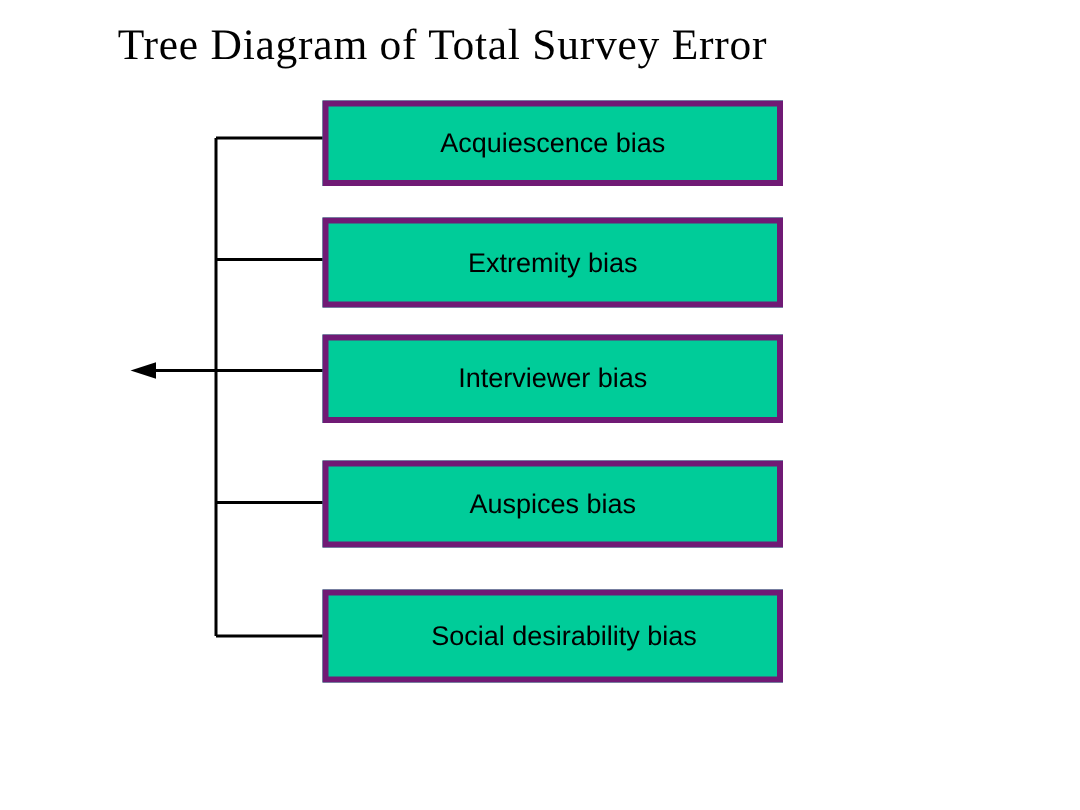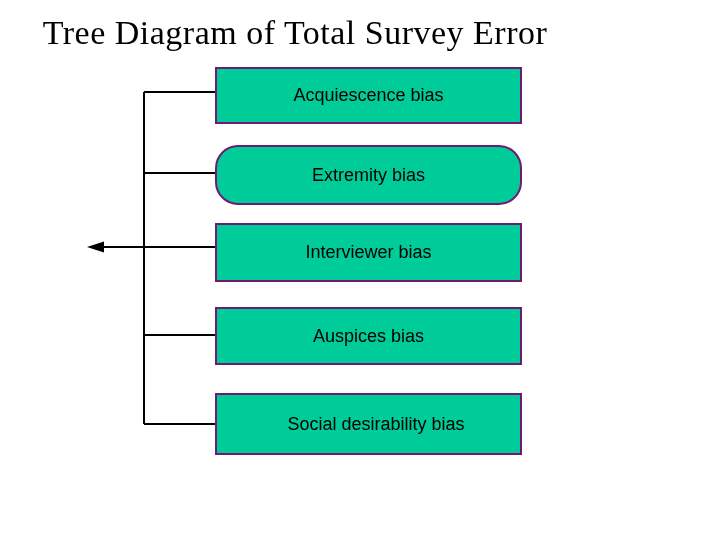--- a/index.html
+++ b/index.html
@@ -14,48 +14,48 @@
     width: 720px; height: 540px;
     background: #ffffff;
   }
   .title {
     position: absolute;
     top: 14px; left: 0;
     width: 590px;
     text-align: center;
     font-family: "Liberation Serif", serif;
     font-weight: 400;
-    font-size: 34px;
+    font-size: 29px;
     color: #000000;
     letter-spacing: 0.5px;
   }
   .connectors {
     position: absolute;
     top: 0; left: 0;
     width: 720px; height: 540px;
     pointer-events: none;
   }
   .connectors line { stroke: #000000; stroke-width: 2; }
   .connectors polygon { fill: #000000; stroke: none; }
   .node {
     position: absolute;
     left: 215px;
     width: 307px;
     background: #00CC99;
-    border: 2px solid #701a75;
+    border: 4px solid #701a75;
     display: flex;
     align-items: center;
     justify-content: center;
     font-family: "Liberation Sans", sans-serif;
     font-size: 18px;
     color: #000000;
     text-align: center;
   }
   .node-1 { top: 67px;  height: 57px; }
-  .node-2 { top: 145px; height: 60px; border-radius: 23px; }
+  .node-2 { top: 145px; height: 60px; }
   .node-3 { top: 223px; height: 59px; }
   .node-4 { top: 307px; height: 58px; }
   .node-5 { top: 393px; height: 62px; padding-left: 15px; }
 </style>
 </head>
 <body>
 
 <div class="slide">
 
   <h1 class="title">Tree Diagram of Total Survey Error</h1>

